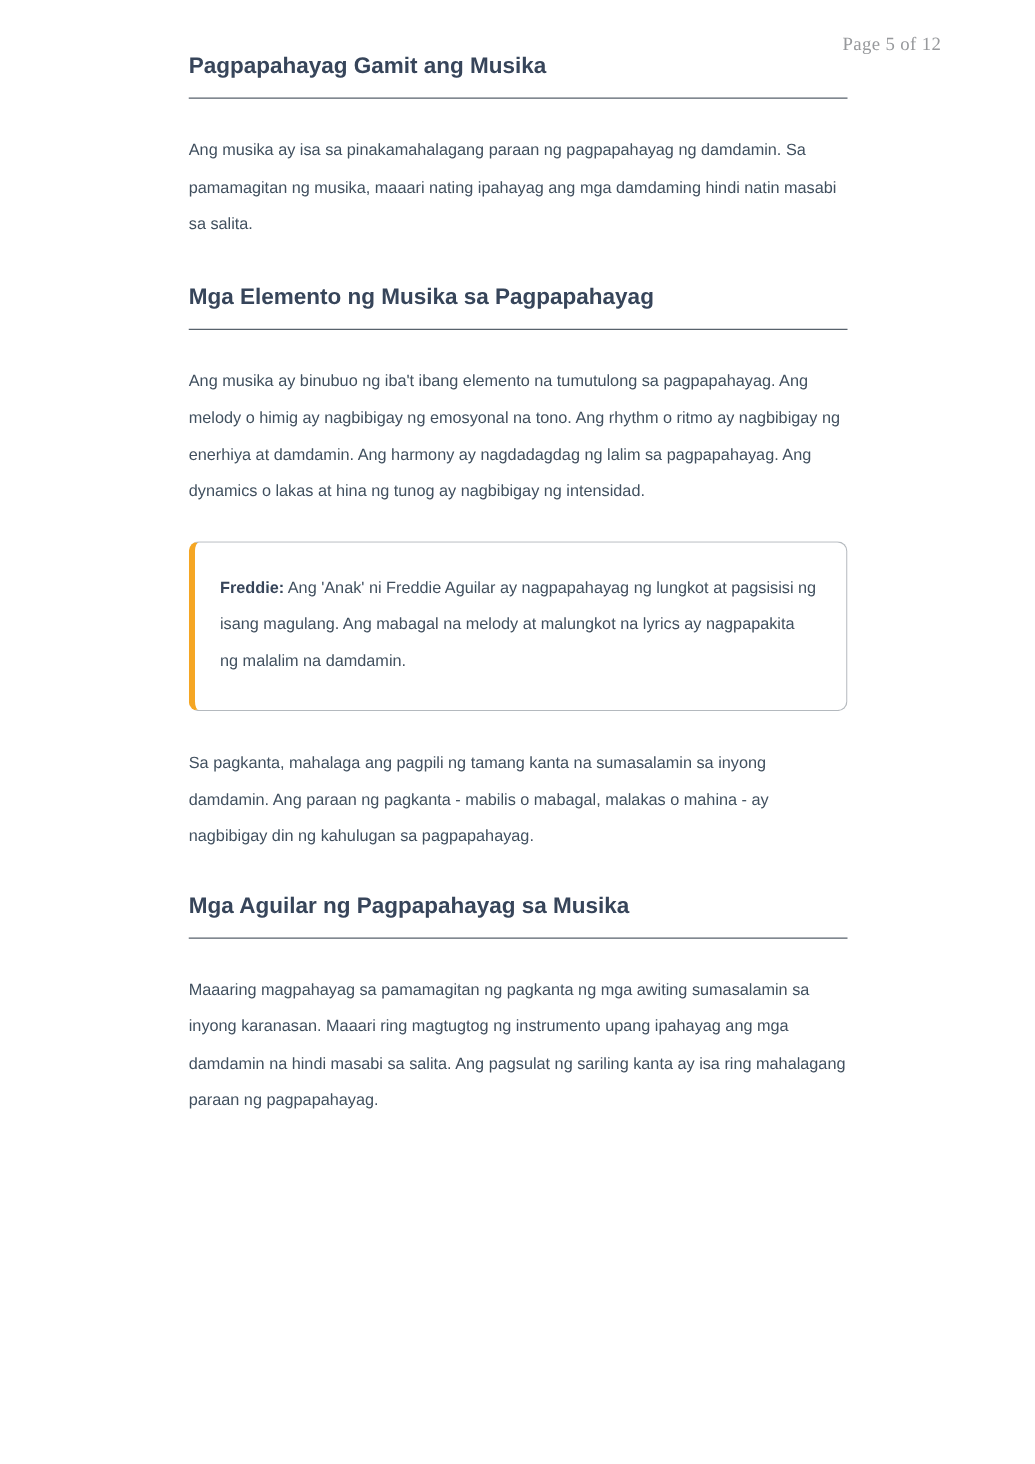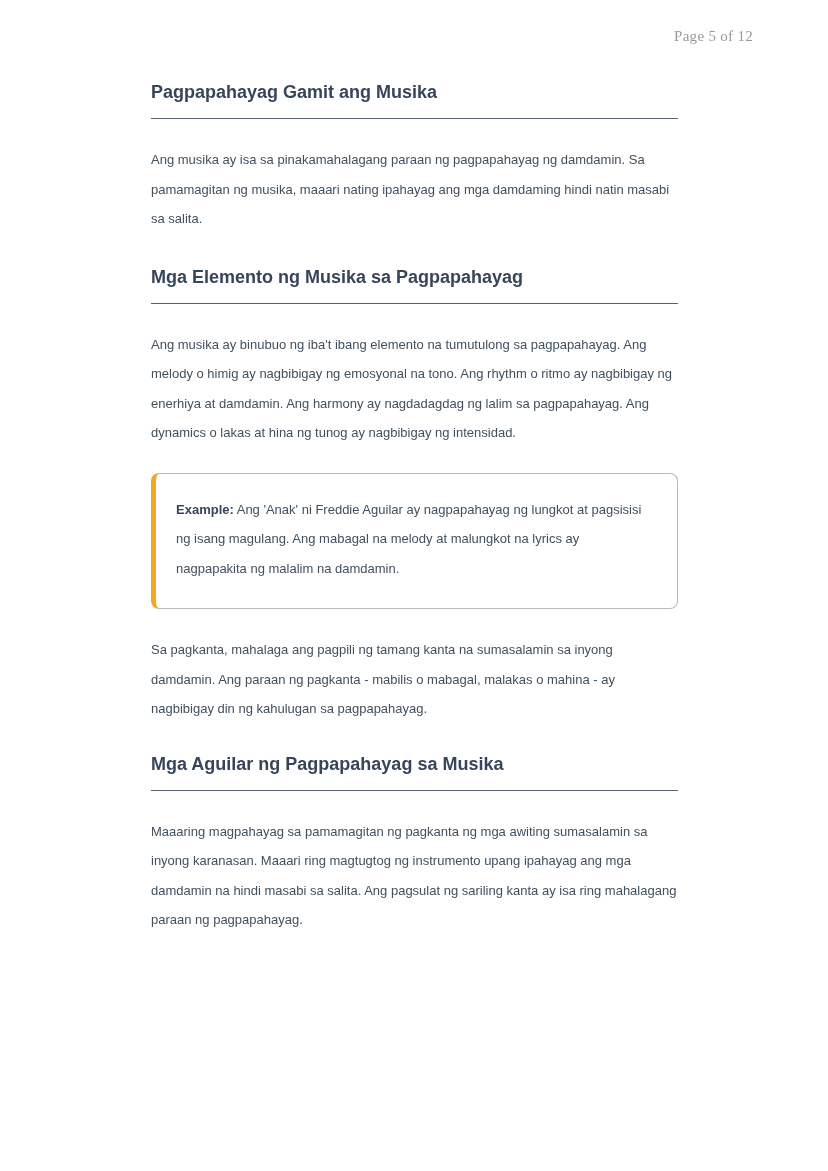--- a/index.html
+++ b/index.html
@@ -26,21 +26,21 @@
     left: 151px;
     top: 0;
     width: 527px;
   }
   .heading {
     font-size: 18px;
     line-height: 24px;
     font-weight: 700;
     color: #37455a;
   }
-  .heading-1 { padding-top: 80px; }
+  .heading-1 { padding-top: 40px; }
   .heading-2 { margin-top: 31px; }
   .heading-3 { margin-top: 28px; }
   .rule {
     height: 1px;
     background: #58626c;
     margin-top: 14px;
   }
   .para {
     margin-top: 26px;
     font-size: 13px;
@@ -81,21 +81,21 @@
 
     <p class="para">Ang musika ay isa sa pinakamahalagang paraan ng pagpapahayag ng damdamin. Sa pamamagitan ng musika, maaari nating ipahayag ang mga damdaming hindi natin masabi sa salita.</p>
 
     <div class="heading heading-2">Mga Elemento ng Musika sa Pagpapahayag</div>
     <div class="rule"></div>
 
     <p class="para">Ang musika ay binubuo ng iba't ibang elemento na tumutulong sa pagpapahayag. Ang melody o himig ay nagbibigay ng emosyonal na tono. Ang rhythm o ritmo ay nagbibigay ng enerhiya at damdamin. Ang harmony ay nagdadagdag ng lalim sa pagpapahayag. Ang dynamics o lakas at hina ng tunog ay nagbibigay ng intensidad.</p>
 
     <div class="example-box">
       <p class="para">
-        <strong>Example:</strong>
+        <strong>Freddie:</strong>
         <span>Ang 'Anak' ni Freddie Aguilar ay nagpapahayag ng lungkot at pagsisisi ng isang magulang. Ang mabagal na melody at malungkot na lyrics ay nagpapakita ng malalim na damdamin.</span>
       </p>
     </div>
 
     <p class="para">Sa pagkanta, mahalaga ang pagpili ng tamang kanta na sumasalamin sa inyong damdamin. Ang paraan ng pagkanta - mabilis o mabagal, malakas o mahina - ay nagbibigay din ng kahulugan sa pagpapahayag.</p>
 
     <div class="heading heading-3">Mga Aguilar ng Pagpapahayag sa Musika</div>
     <div class="rule"></div>
 
     <p class="para">Maaaring magpahayag sa pamamagitan ng pagkanta ng mga awiting sumasalamin sa inyong karanasan. Maaari ring magtugtog ng instrumento upang ipahayag ang mga damdamin na hindi masabi sa salita. Ang pagsulat ng sariling kanta ay isa ring mahalagang paraan ng pagpapahayag.</p>

